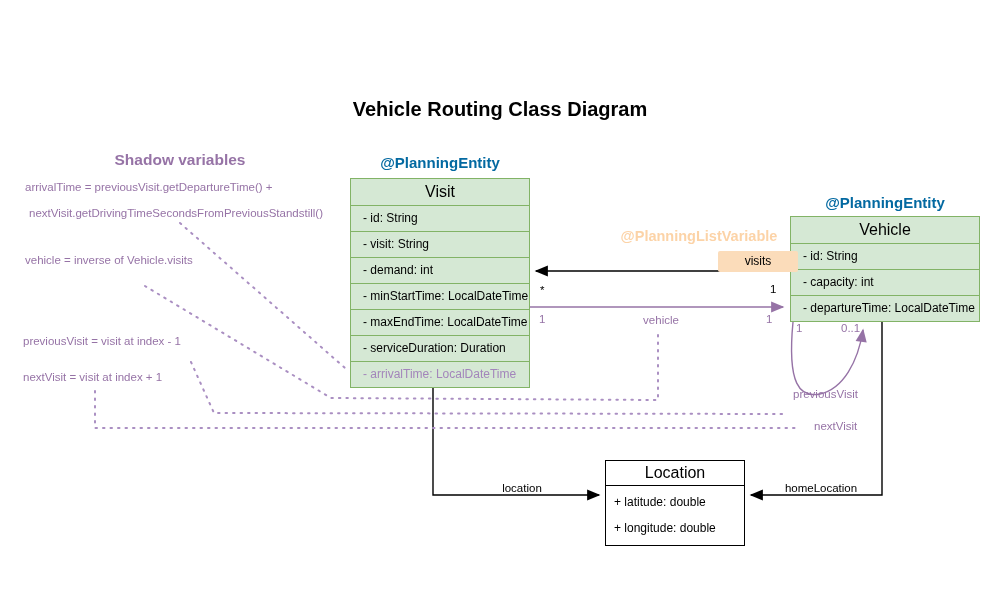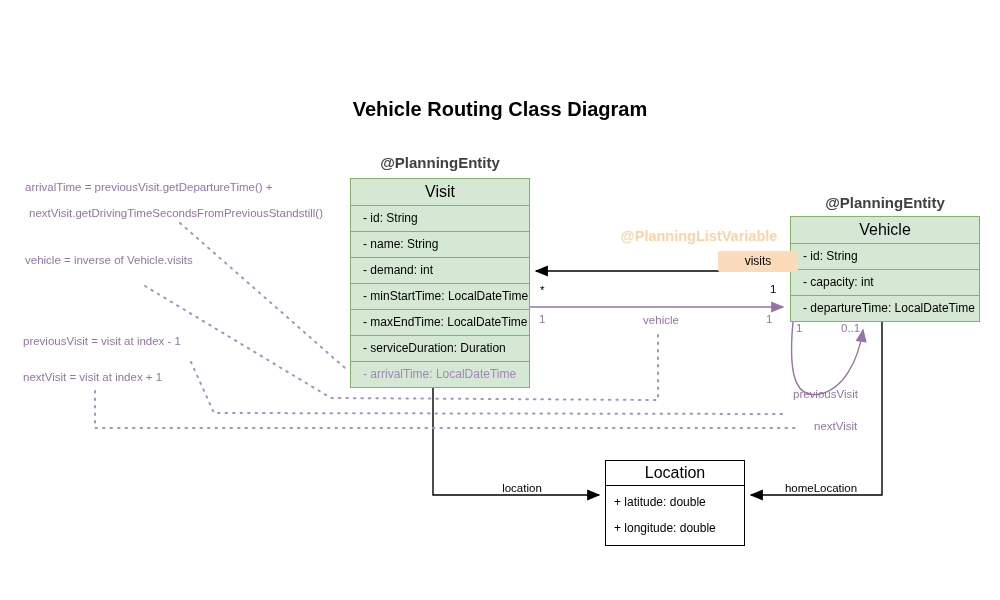--- a/index.html
+++ b/index.html
@@ -4,21 +4,21 @@
 <style>
   html,body{margin:0;padding:0;background:#ffffff;}
   body{font-family:"Liberation Sans",sans-serif;}
   #stage{position:relative;width:1000px;height:600px;background:#ffffff;overflow:hidden;}
   .abs{position:absolute;}
   #title{left:0;top:98;width:1000px;top:98px;text-align:center;font-size:20px;font-weight:bold;color:#000;}
   
   .shadow-heading{left:80px;top:151px;width:200px;text-align:center;font-size:15.5px;font-weight:bold;color:#9673a6;}
   .shadow-line{font-size:11.5px;color:#9673a6;white-space:nowrap;}
   
-  .annotation-green{font-size:15px;font-weight:bold;color:#404040;text-align:center;}
+  .annotation-green{font-size:15px;font-weight:bold;color:#0369a1;text-align:center;}
   .annotation-orange{font-size:14.5px;font-weight:bold;color:#fcd3a7;text-align:center;}
   
   .uml-box{position:absolute;border:1px solid #82b366;background:#d5e8d4;box-sizing:border-box;}
   .uml-box.plain{border:1px solid #000;background:#ffffff;}
   .uml-header{height:26px;line-height:25px;text-align:center;font-size:16px;color:#000;box-sizing:border-box;}
   .uml-row{height:26px;line-height:25px;font-size:12px;color:#000;padding-left:12px;border-top:1px solid #82b366;box-sizing:border-box;white-space:nowrap;overflow:hidden;}
   .uml-row.shadow-attr{color:#a385bb;}
   .plain-body{border-top:1px solid #000;box-sizing:border-box;}
   .plain-attr{font-size:12px;color:#000;padding-left:8px;height:26px;line-height:26px;white-space:nowrap;}
   
@@ -55,31 +55,32 @@
     <path d="M 882 321 L 882 495 L 751 495" stroke="#000" stroke-width="1.4" fill="none" marker-end="url(#mBlack)"></path>
 
     <path d="M 180 223 L 345 368" stroke="#aa8fc2" stroke-width="2" fill="none" stroke-dasharray="1.5 6" stroke-linecap="round"></path>
     <path d="M 145 286 L 331 398 L 658 400 L 658 333" stroke="#aa8fc2" stroke-width="2" fill="none" stroke-dasharray="1.5 6" stroke-linecap="round"></path>
     <path d="M 191 362 L 214 413 L 788 414" stroke="#aa8fc2" stroke-width="2" fill="none" stroke-dasharray="1.5 6" stroke-linecap="round"></path>
     <path d="M 95 391 L 95 428 L 797 428" stroke="#aa8fc2" stroke-width="2" fill="none" stroke-dasharray="1.5 6" stroke-linecap="round"></path>
   </svg>
 
   <div class="abs" id="title">Vehicle Routing Class Diagram</div>
 
+  <div class="abs shadow-heading">Shadow variables</div>
   <div class="abs shadow-line" style="left:25px;top:181px;text-align:right;">arrivalTime = previousVisit.getDepartureTime() +</div>
   <div class="abs shadow-line" style="left:29px;top:207px;">nextVisit.getDrivingTimeSecondsFromPreviousStandstill()</div>
   <div class="abs shadow-line" style="left:25px;top:254px;">vehicle = inverse of Vehicle.visits</div>
   <div class="abs shadow-line" style="left:23px;top:335px;">previousVisit = visit at index - 1</div>
   <div class="abs shadow-line" style="left:23px;top:371px;">nextVisit = visit at index + 1</div>
 
   <div class="abs annotation-green" style="left:350px;top:154px;width:180px;">@PlanningEntity</div>
   <div class="uml-box" style="left:350px;top:178px;width:180px;">
     <div class="uml-header">Visit</div>
     <div class="uml-row">- id: String</div>
-    <div class="uml-row">- name: String</div>
+    <div class="uml-row">- visit: String</div>
     <div class="uml-row">- demand: int</div>
     <div class="uml-row">- minStartTime: LocalDateTime</div>
     <div class="uml-row">- maxEndTime: LocalDateTime</div>
     <div class="uml-row">- serviceDuration: Duration</div>
     <div class="uml-row shadow-attr">- arrivalTime: LocalDateTime</div>
   </div>
 
   <div class="abs annotation-green" style="left:790px;top:194px;width:190px;">@PlanningEntity</div>
   <div class="uml-box" style="left:790px;top:216px;width:190px;">
     <div class="uml-header">Vehicle</div>

